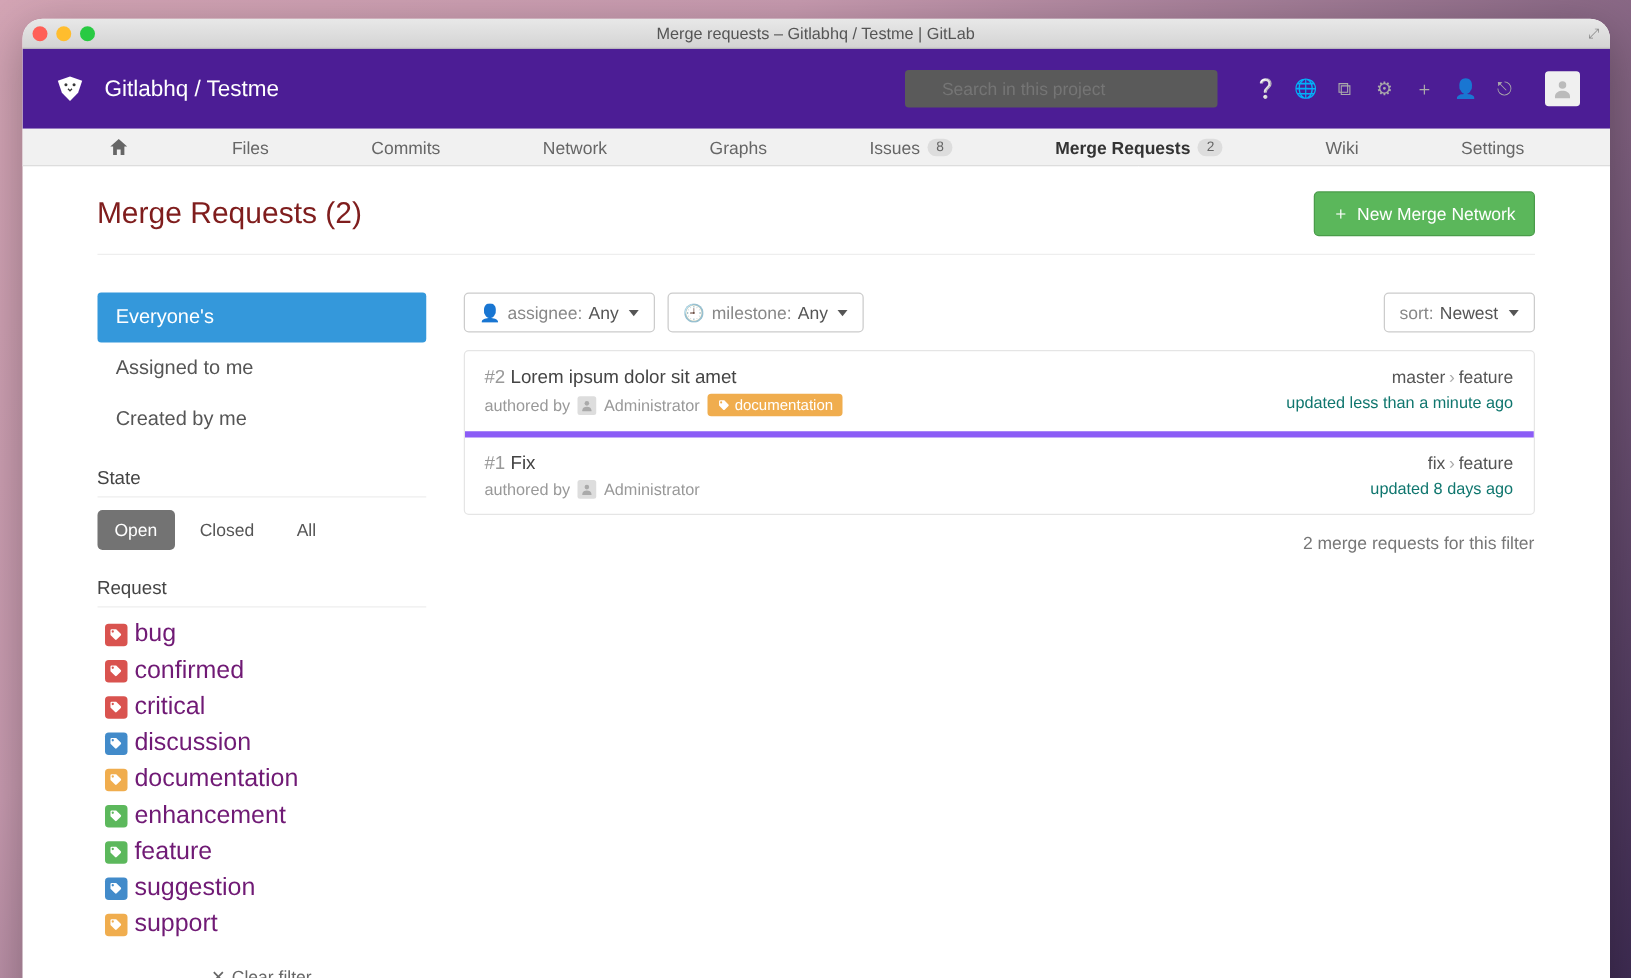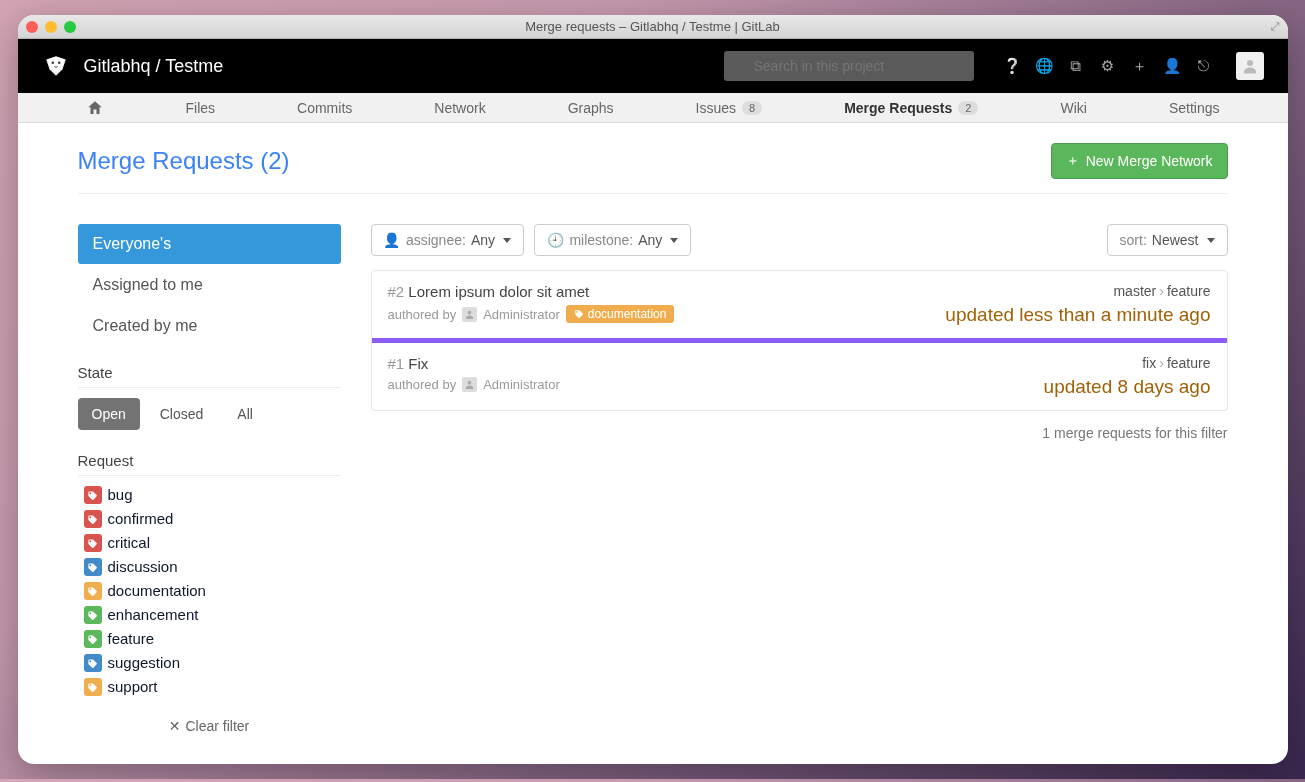--- a/index.html
+++ b/index.html
@@ -32,22 +32,22 @@
     .tl.red { background: #ff5f57; }
     .tl.yellow { background: #ffbd2e; }
     .tl.green { background: #28ca42; }
     .titlebar-title {
       position: absolute; left: 0; right: 0; text-align: center;
       font-size: 13px; color: #555; pointer-events: none;
     }
     .maximize { position: absolute; right: 8px; color: #888; font-size: 11px; }
 
     .topnav {
-      background: #000000;
-      height: 54px;
+      background: #4c1d95;
+      height: 64px;
       display: flex;
       align-items: center;
       padding: 0 24px;
       gap: 14px;
     }
     .logo {
       width: 28px; height: 28px;
       display: flex; align-items: center; justify-content: center;
     }
     .logo svg { width: 26px; height: 26px; }
@@ -97,21 +97,21 @@
       border-bottom: 7px solid #fff;
     }
     .badge-count {
       background: #ddd; color: #666; font-size: 11px;
       border-radius: 9px; padding: 1px 7px; font-weight: normal;
     }
     .subnav-home { color: #666; font-size: 18px; }
 
     .content { padding: 20px 60px 30px; display: flex; gap: 30px; flex-direction: column; }
     .page-header { display: flex; align-items: center; justify-content: space-between; padding-bottom: 14px; border-bottom: 1px solid #eee; }
-    .page-title { font-size: 24px; font-weight: 500; color: #3b82f6; }
+    .page-title { font-size: 24px; font-weight: 500; color: #7f1d1d; }
     .btn-green {
       background: #5bb75b; color: #fff; border: 1px solid #4a9c4a;
       border-radius: 4px; padding: 8px 14px; font-size: 14px; cursor: pointer;
       display: flex; align-items: center; gap: 6px;
     }
 
     .main-row { display: flex; gap: 30px; }
     .sidebar { width: 263px; flex-shrink: 0; }
     .main { flex: 1; }
 
@@ -127,21 +127,21 @@
       border-bottom: 1px solid #eee; margin-bottom: 10px; font-weight: 500;
     }
     .state-tabs { display: flex; gap: 6px; margin-bottom: 22px; }
     .state-tab {
       padding: 8px 14px; font-size: 14px; color: #555; cursor: pointer;
       border-radius: 4px;
     }
     .state-tab.active { background: #737373; color: #fff; }
 
     .labels-list { display: flex; flex-direction: column; gap: 6px; padding-left: 6px; }
-    .label-item { display: flex; gap: 6px; font-size: 15px; color: #0f172a; cursor: pointer; }
+    .label-item { display: flex; align-items: center; gap: 6px; font-size: 20px; color: #701a75; cursor: pointer; }
     .label-tag {
       width: 18px; height: 18px; border-radius: 3px; display: flex;
       align-items: center; justify-content: center;
     }
     .label-tag svg { width: 11px; height: 11px; }
     .clear-filter {
       text-align: center; color: #666; margin-top: 22px; cursor: pointer;
       display: flex; align-items: center; justify-content: center; gap: 5px; font-weight: 500;
     }
 
@@ -167,21 +167,21 @@
       width: 15px; height: 15px; background: #ddd; border-radius: 2px;
       display: inline-flex; align-items: center; justify-content: center;
     }
     .mr-label-tag {
       background: #f0ad4e; color: #fff; font-size: 12px;
       border-radius: 3px; padding: 2px 8px; display: inline-flex; align-items: center; gap: 4px;
     }
     .mr-right { text-align: right; }
     .branch-line { font-size: 14px; color: #555; margin-bottom: 5px; }
     .branch-line .sep { color: #aaa; margin: 0 3px; }
-    .updated-line { font-size: 19px; color: #a16207; }
+    .updated-line { font-size: 13px; color: #0f766e; }
 
     .footer-count { text-align: right; color: #777; margin-top: 14px; font-size: 14px; }
   </style>
 </head>
 <body>
 
 <div class="window">
 
   <div class="titlebar">
     <div class="traffic-lights">
@@ -428,18 +428,18 @@
                   <span>Administrator</span>
                 </div>
               </div>
               <div class="mr-right">
                 <div class="branch-line"><span>fix</span><span class="sep">›</span><span>feature</span></div>
                 <div class="updated-line">updated 8 days ago</div>
               </div>
             </div>
           </div>
 
-        <div class="footer-count">1 merge requests for this filter</div>
+        <div class="footer-count">2 merge requests for this filter</div>
       </div>
 
     </div>
   </div>
 </div>
 
 </body></html>

